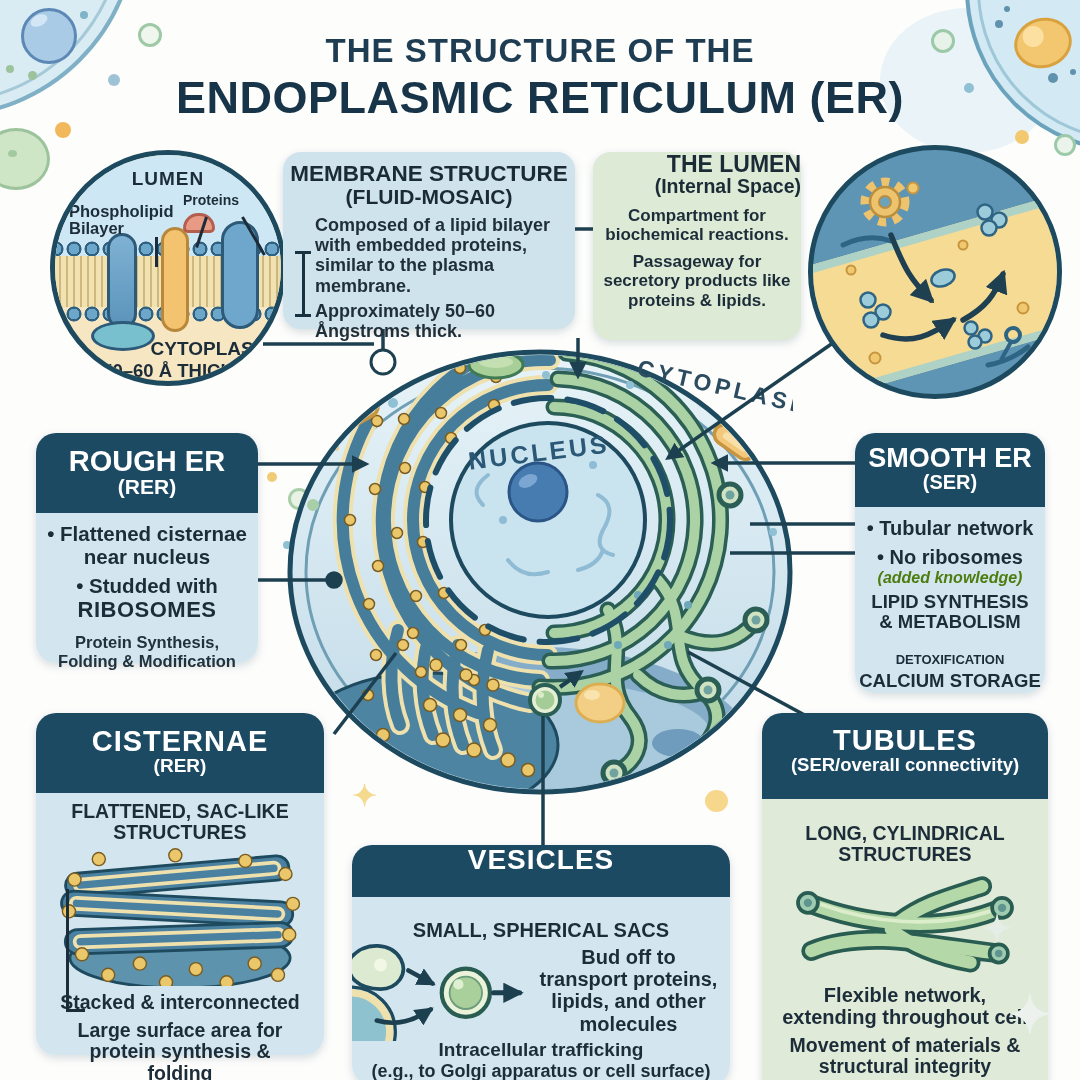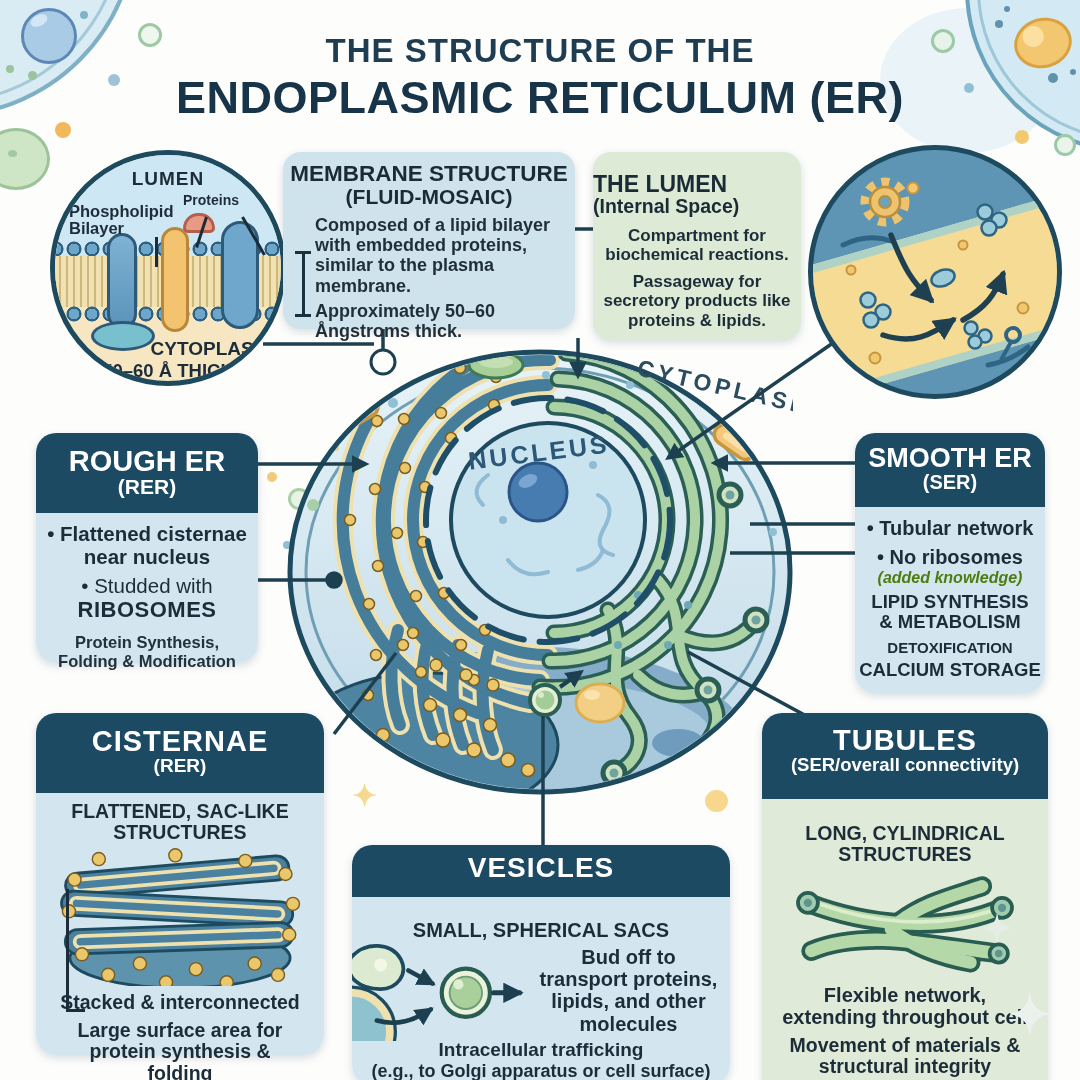--- a/index.html
+++ b/index.html
@@ -333,21 +333,21 @@
   <div class="ibeam">
     <span class="v"></span>
       <span class="c" style="top:0"></span>
       <span class="c" style="bottom:0"></span>
   </div>
   <div style="margin:7px 8px 0 32px;font-size:18px;font-weight:700;line-height:1.13;text-align:left;color:#1f2e38">Composed of a lipid bilayer with embedded proteins, similar to the plasma membrane.</div>
   <div style="margin:5px 8px 0 32px;font-size:18px;font-weight:700;line-height:1.13;text-align:left;color:#1f2e38">Approximately 50–60 Ångstroms thick.</div>
 </div>
 
 <div class="box" style="left:593px;top:152px;width:208px;height:188px;background:#dcead6;border-radius:18px">
-  <div style="text-align:left;padding-top:20px;line-height:1.05">
+  <div style="text-align:right;padding-top:0;line-height:1.05">
     <div class="h-title" style="font-size:23px;color:#1b2b36">THE LUMEN</div>
     <div class="h-sub" style="font-size:19.5px;color:#1b2b36">(Internal Space)</div>
   </div>
   <div style="margin:9px 10px 0;font-size:17px;font-weight:700;line-height:1.15;text-align:center">Compartment for biochemical reactions.</div>
   <div style="margin:7px 6px 0;font-size:17px;font-weight:700;line-height:1.15;text-align:center">Passageway for secretory products like proteins &amp; lipids.</div>
 </div>
 
 <div class="circ lumc">
   <div class="lum-band"></div>
   <svg width="244" height="244" viewBox="0 0 244 244" style="position:absolute;left:0;top:0">
@@ -394,37 +394,37 @@
   </svg>
 </div>
 
 <div class="box" style="left:36px;top:433px;width:222px">
   <div class="hdr" style="height:80px;padding-top:13px;box-sizing:border-box">
     <div style="font-size:29px;font-weight:700">ROUGH ER</div>
     <div style="font-size:21px;font-weight:700">(RER)</div>
   </div>
   <div class="bdy" style="height:150px;padding-top:10px;box-sizing:border-box">
     <div class="blt" style="font-size:20.5px;font-weight:700;padding:0 10px">Flattened cisternae near nucleus</div>
-    <div class="blt" style="font-size:20.5px;font-weight:400;margin-top:6px">Studded with</div>
+    <div class="blt" style="font-size:20.5px;font-weight:700;margin-top:6px">Studded with</div>
     <div style="font-size:22px;font-weight:700;letter-spacing:.5px">RIBOSOMES</div>
     <div style="font-size:16.5px;font-weight:700;margin-top:11px;padding:0 14px;color:#22323d">Protein Synthesis, Folding &amp; Modification</div>
   </div>
 </div>
 
 <div class="box" style="left:855px;top:433px;width:190px">
   <div class="hdr" style="height:74px;padding-top:11px;box-sizing:border-box">
     <div style="font-size:27px;font-weight:700">SMOOTH ER</div>
     <div style="font-size:20px;font-weight:700">(SER)</div>
   </div>
   <div class="bdy" style="height:186px;padding-top:10px;box-sizing:border-box">
     <div class="blt" style="font-size:20px;font-weight:700">Tubular network</div>
     <div class="blt" style="font-size:20px;font-weight:700;margin-top:7px">No ribosomes</div>
     <div style="font-size:16px;font-style:italic;font-weight:700;color:#4d7c0f">(added knowledge)</div>
     <div style="font-size:18.5px;font-weight:700;margin-top:5px;padding:0 14px;line-height:1.12">LIPID SYNTHESIS &amp; METABOLISM</div>
-    <div style="font-size:15px;font-weight:700;margin-top:7px">DETOXIFICATION</div>
+    <div style="font-size:13px;font-weight:700;margin-top:20px">DETOXIFICATION</div>
     <div style="font-size:18.5px;font-weight:700;margin-top:3px">CALCIUM STORAGE</div>
   </div>
 </div>
 
 <div class="box" style="left:36px;top:713px;width:288px">
   <div class="hdr" style="height:80px;padding-top:13px;box-sizing:border-box">
     <div style="font-size:29px;font-weight:700;letter-spacing:1px">CISTERNAE</div>
     <div style="font-size:19px;font-weight:700">(RER)</div>
   </div>
   <div class="bdy" style="height:262px;padding-top:8px;box-sizing:border-box;position:relative">
@@ -462,21 +462,21 @@
         <circle cx="240" cy="138" r="7"></circle>
       </g>
     </svg>
     <div class="bracket" style="left:30px;top:96px;width:16px;height:120px"></div>
     <div style="font-size:19.5px;font-weight:700;margin-top:2px;">Stacked &amp; interconnected</div>
     <div style="font-size:19.5px;font-weight:700;margin-top:6px;padding:0 20px;line-height:1.12">Large surface area for protein synthesis &amp; folding</div>
   </div>
 </div>
 
 <div class="box" style="left:352px;top:845px;width:378px">
-  <div class="hdr" style="height:52px;padding-top:8px;box-sizing:border-box">
+  <div class="hdr" style="height:52px;padding-top:0;box-sizing:border-box">
     <div style="font-size:28px;font-weight:700;letter-spacing:1px">VESICLES</div>
   </div>
   <div class="bdy" style="height:188px;padding-top:22px;box-sizing:border-box;overflow:hidden">
     <div style="font-size:20px;font-weight:700">SMALL, SPHERICAL SACS</div>
     <div style="display:flex;align-items:center;margin-top:-2px">
       <svg width="185" height="102" viewBox="0 0 190 110" style="flex:none">
         <defs>
           <marker id="ah4" viewBox="0 0 10 10" refX="8" refY="5" markerWidth="4" markerHeight="4" orient="auto">
             <path d="M0 0L10 5L0 10z" fill="#1d4050"></path>
             </marker>

